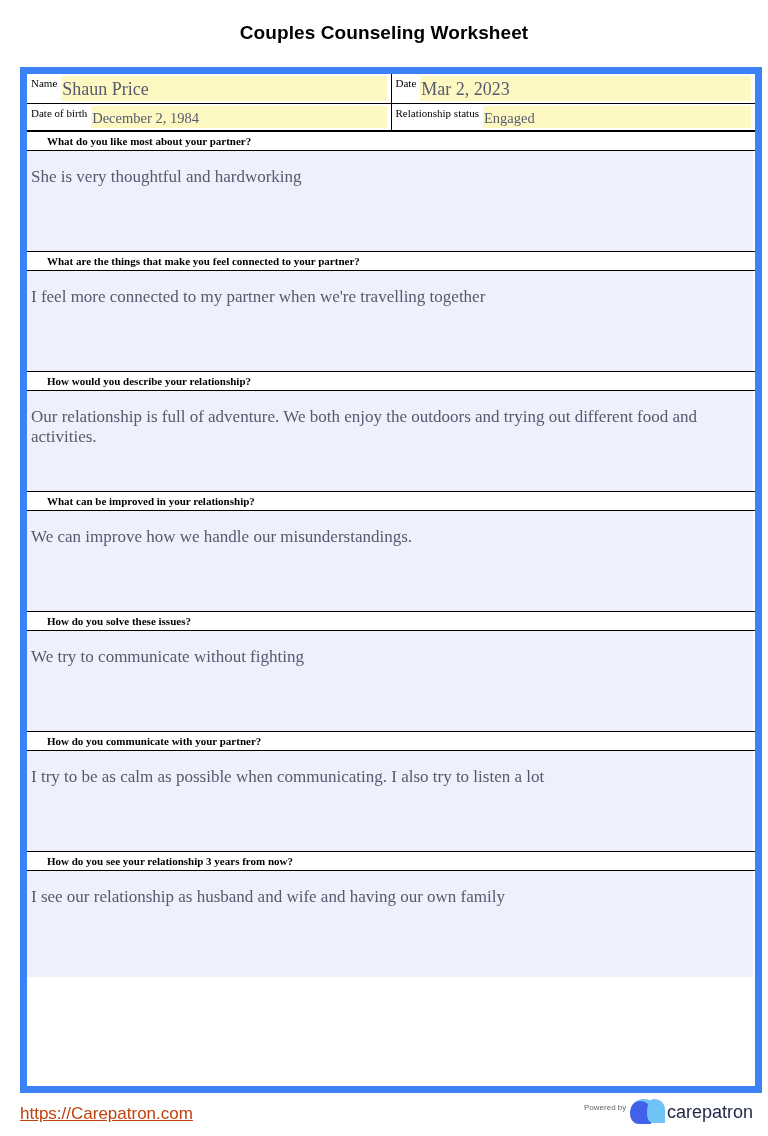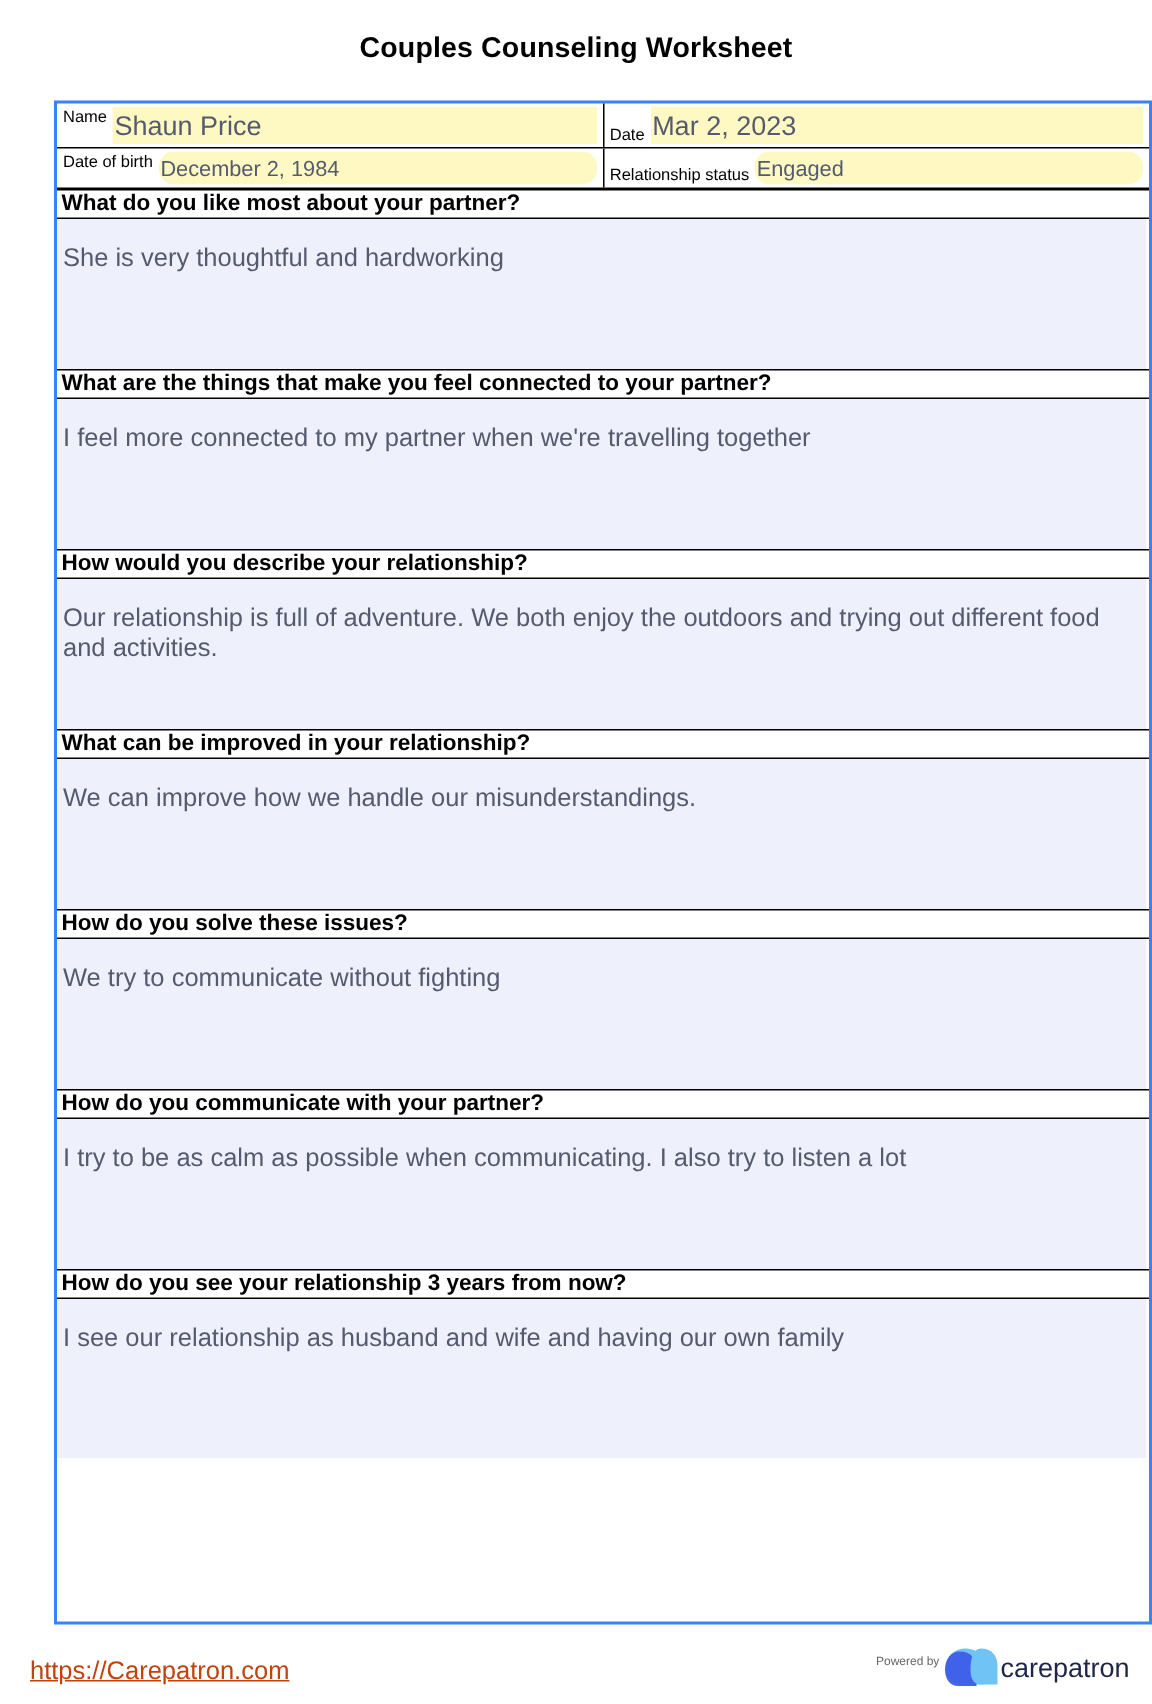--- a/index.html
+++ b/index.html
@@ -1,27 +1,27 @@
 <!DOCTYPE html>
 <html><head>
 <meta charset="utf-8">
 <style>
   html, body { margin:0; padding:0; background:#ffffff; }
   body { width:768px; height:1136px; position:relative; font-family:"Liberation Sans", sans-serif; color:#000; overflow:hidden; }
   .title { position:absolute; top:22px; left:0; width:768px; text-align:center; font-size:19px; font-weight:bold; letter-spacing:0.1px; }
-  .form { position:absolute; left:36px; top:67px; width:728px; height:1012px; border:2px solid #3b82f6; box-sizing:content-box; }
+  .form { position:absolute; left:20px; top:67px; width:728px; height:1012px; border:7px solid #3b82f6; box-sizing:content-box;font-family:Liberation Serif, serif; }
   .row { display:flex; border-bottom:1px solid #000; height:29px; }
   .row.r2 { height:26px; border-bottom:2px solid #000; }
   .cell { flex:1; display:flex; align-items:flex-start; padding:2px 4px 2px 4px; box-sizing:border-box; position:relative; }
-  .cell + .cell { border-left:1.5px solid #000;align-items:flex-end; }
+  .cell + .cell { border-left:1.5px solid #000; }
   .lbl { font-size:11px; color:#000; white-space:nowrap; margin-top:1px; }
   .val { flex:1; background:#fef9c3; margin-left:4px; height:100%; font-size:18px; color:#555a6e; padding-left:1px; box-sizing:border-box; line-height:26px; }
-  .row.r2 .val { font-size:14.5px; line-height:24px;border-radius:10px; }
+  .row.r2 .val { font-size:14.5px; line-height:24px; }
   .q { border-bottom:1px solid #000; }
-  .qhead { font-size:15px; font-weight:bold; padding:3px 5px 3px 3px; height:12px; line-height:12px; border-bottom:1px solid #000; }
+  .qhead { font-size:11px; font-weight:bold; padding:3px 5px 3px 20px; height:12px; line-height:12px; border-bottom:1px solid #000; }
   .qbody { background:#eef0fb; height:100px; padding:16px 4px; font-size:17px; color:#555a6e; line-height:20px; box-sizing:border-box; margin:0 2px 0 0; }
   .q.last { border-bottom:none; }
   .q.last .qbody { height:106px; }
   .footer-link { position:absolute; left:20px; top:1104px; font-size:17px; color:#c2410c; text-decoration:underline; }
   .powered { position:absolute; left:584px; top:1103px; font-size:8px; color:#666; }
   .logo { position:absolute; left:630px; top:1097px; width:36px; height:28px; }
   .brand { position:absolute; left:667px; top:1102px; font-size:18px; color:#1f2547; }
   .brand b { font-weight:normal;margin-top:16px; }
 </style>
 </head>

